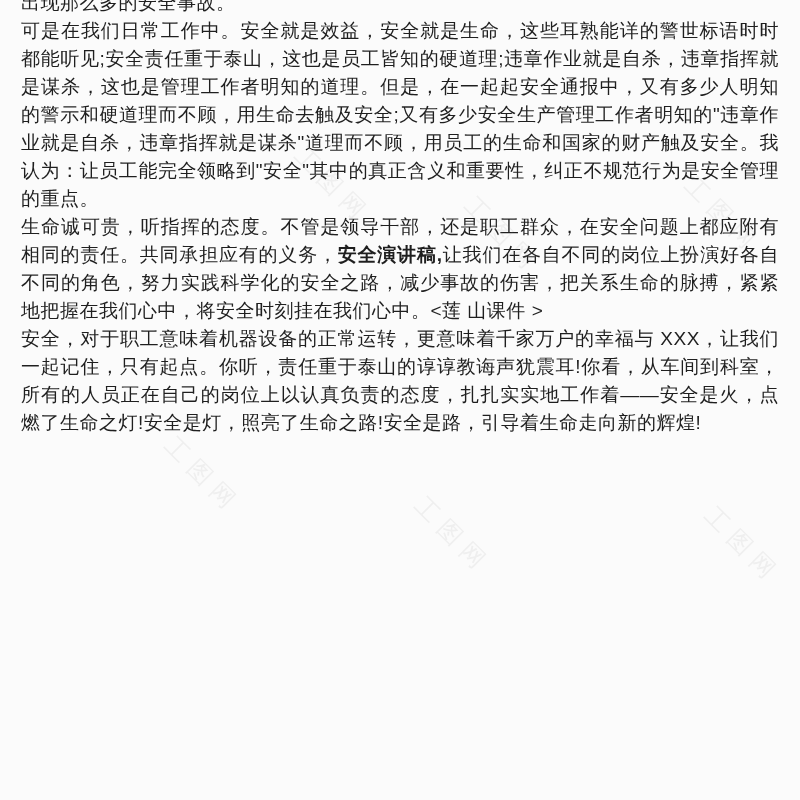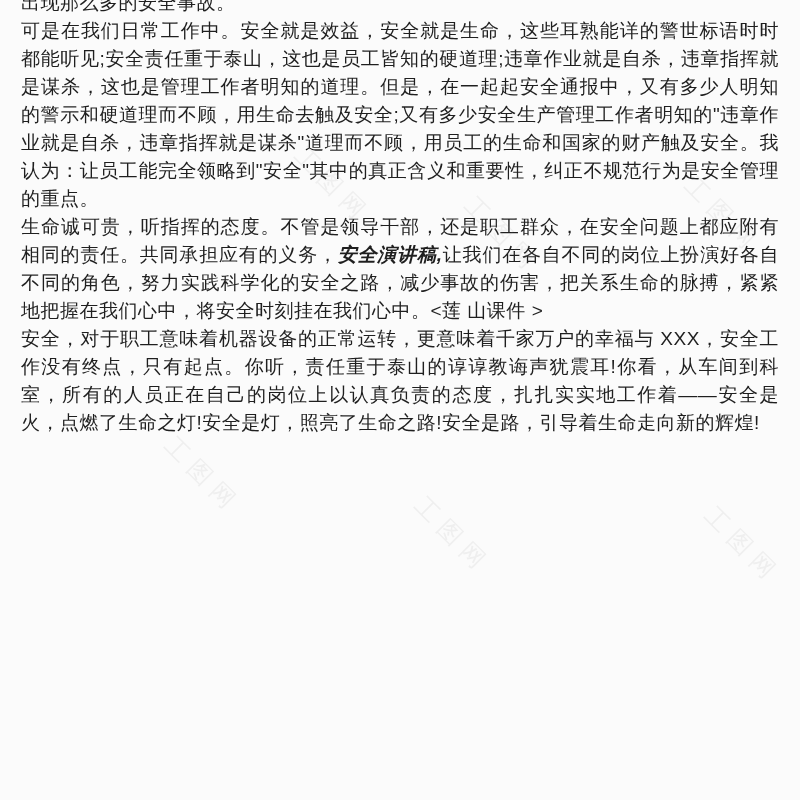--- a/index.html
+++ b/index.html
@@ -31,21 +31,20 @@
     letter-spacing: 0.5px;
   }
   .doc-body p {
     margin: 0;
     padding: 0;
     text-justify: inter-ideograph;
     word-break: break-all;
   }
   .bold-inline {
     font-weight: bold;
-    font-style: italic;
   }
   .watermark-layer {
     position: absolute;
     left: 0;
     top: 0;
     width: 800px;
     height: 800px;
     pointer-events: none;
     z-index: 2;
   }
@@ -71,17 +70,17 @@
     <span class="wm" style="left:480px; top:190px;">工图网</span>
     <span class="wm" style="left:180px; top:430px;">工图网</span>
     <span class="wm" style="left:430px; top:490px;">工图网</span>
     <span class="wm" style="left:720px; top:500px;">工图网</span>
   </div>
 
   <div class="doc-body">
     <p>出现那么多的安全事故。</p>
     <p>可是在我们日常工作中。安全就是效益，安全就是生命，这些耳熟能详的警世标语时时都能听见;安全责任重于泰山，这也是员工皆知的硬道理;违章作业就是自杀，违章指挥就是谋杀，这也是管理工作者明知的道理。但是，在一起起安全通报中，又有多少人明知的警示和硬道理而不顾，用生命去触及安全;又有多少安全生产管理工作者明知的"违章作业就是自杀，违章指挥就是谋杀"道理而不顾，用员工的生命和国家的财产触及安全。我认为：让员工能完全领略到"安全"其中的真正含义和重要性，纠正不规范行为是安全管理的重点。</p>
     <p><span>生命诚可贵，听指挥的态度。不管是领导干部，还是职工群众，在安全问题上都应附有相同的责任。共同承担应有的义务，</span><span class="bold-inline">安全演讲稿,</span><span>让我们在各自不同的岗位上扮演好各自不同的角色，努力实践科学化的安全之路，减少事故的伤害，把关系生命的脉搏，紧紧地把握在我们心中，将安全时刻挂在我们心中。&lt;莲 山课件 &gt;</span></p>
-    <p>安全，对于职工意味着机器设备的正常运转，更意味着千家万户的幸福与 XXX，安全工作没有终点，只有起点。你听，责任重于泰山的谆谆教诲声犹震耳!你看，从车间到科室，所有的人员正在自己的岗位上以认真负责的态度，扎扎实实地工作着——安全是火，点燃了生命之灯!安全是灯，照亮了生命之路!安全是路，引导着生命走向新的辉煌!</p>
+    <p>安全，对于职工意味着机器设备的正常运转，更意味着千家万户的幸福与 XXX，让我们一起记住，只有起点。你听，责任重于泰山的谆谆教诲声犹震耳!你看，从车间到科室，所有的人员正在自己的岗位上以认真负责的态度，扎扎实实地工作着——安全是火，点燃了生命之灯!安全是灯，照亮了生命之路!安全是路，引导着生命走向新的辉煌!</p>
 
   </div>
 
 </div>
 
 </body></html>

